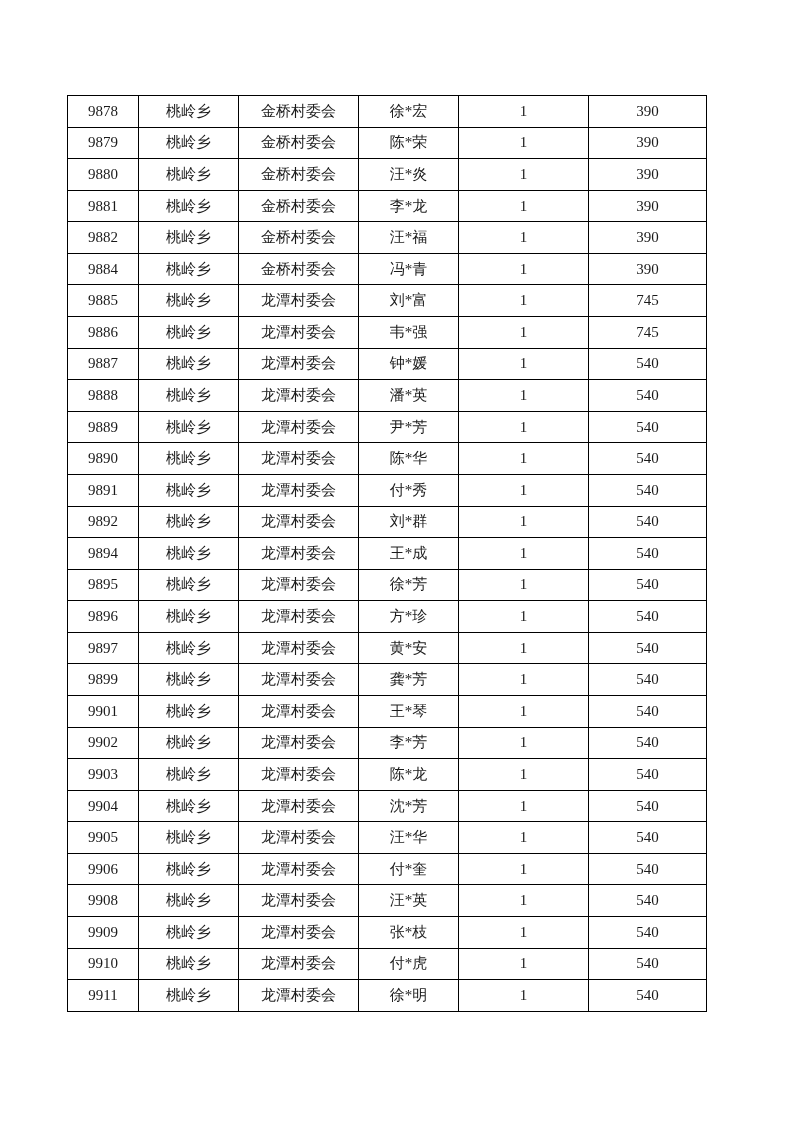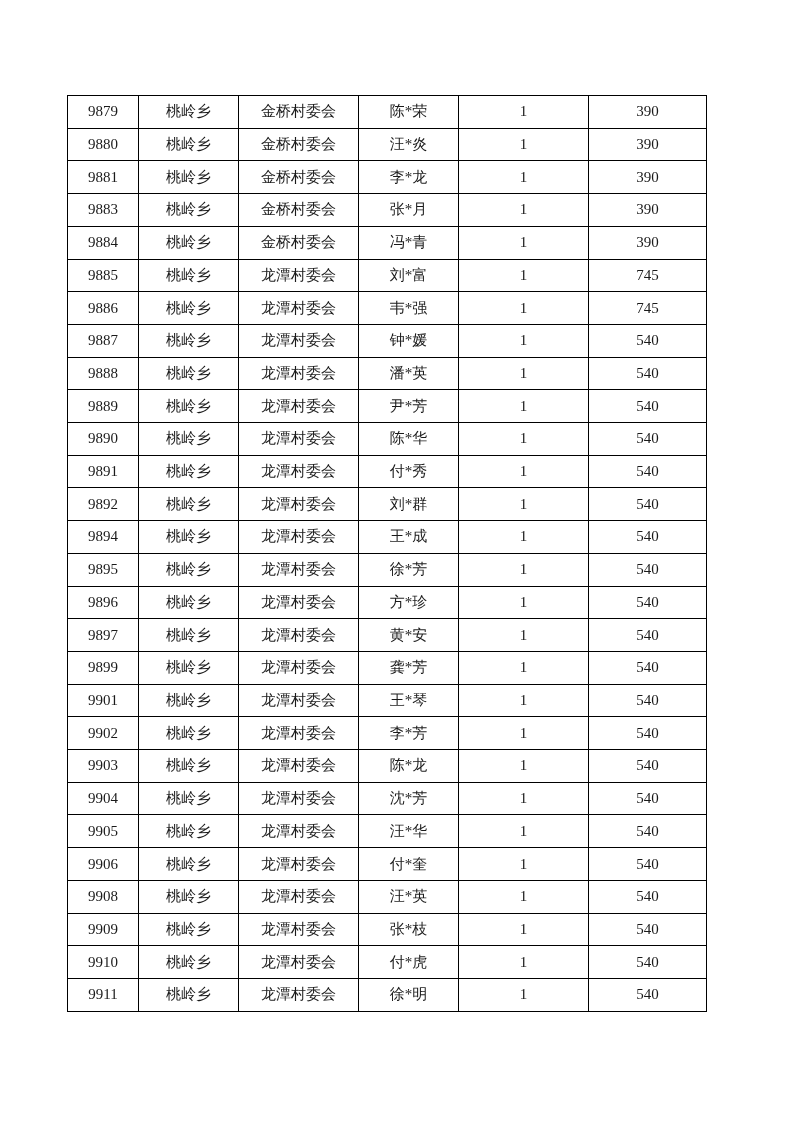--- a/index.html
+++ b/index.html
@@ -48,20 +48,28 @@
     <colgroup>
       <col style="width:71px">
       <col style="width:100px">
       <col style="width:120px">
       <col style="width:100px">
       <col style="width:130px">
       <col style="width:118px">
     </colgroup>
     <tbody>
         <tr>
+          <td>9878</td>
+          <td>桃岭乡</td>
+          <td>金桥村委会</td>
+          <td>徐*宏</td>
+          <td>1</td>
+          <td>390</td>
+        </tr>
+        <tr>
           <td>9879</td>
           <td>桃岭乡</td>
           <td>金桥村委会</td>
           <td>陈*荣</td>
           <td>1</td>
           <td>390</td>
         </tr>
         <tr>
           <td>9880</td>
           <td>桃岭乡</td>
@@ -72,24 +80,24 @@
         </tr>
         <tr>
           <td>9881</td>
           <td>桃岭乡</td>
           <td>金桥村委会</td>
           <td>李*龙</td>
           <td>1</td>
           <td>390</td>
         </tr>
         <tr>
-          <td>9883</td>
-          <td>桃岭乡</td>
-          <td>金桥村委会</td>
-          <td>张*月</td>
+          <td>9882</td>
+          <td>桃岭乡</td>
+          <td>金桥村委会</td>
+          <td>汪*福</td>
           <td>1</td>
           <td>390</td>
         </tr>
         <tr>
           <td>9884</td>
           <td>桃岭乡</td>
           <td>金桥村委会</td>
           <td>冯*青</td>
           <td>1</td>
           <td>390</td>

